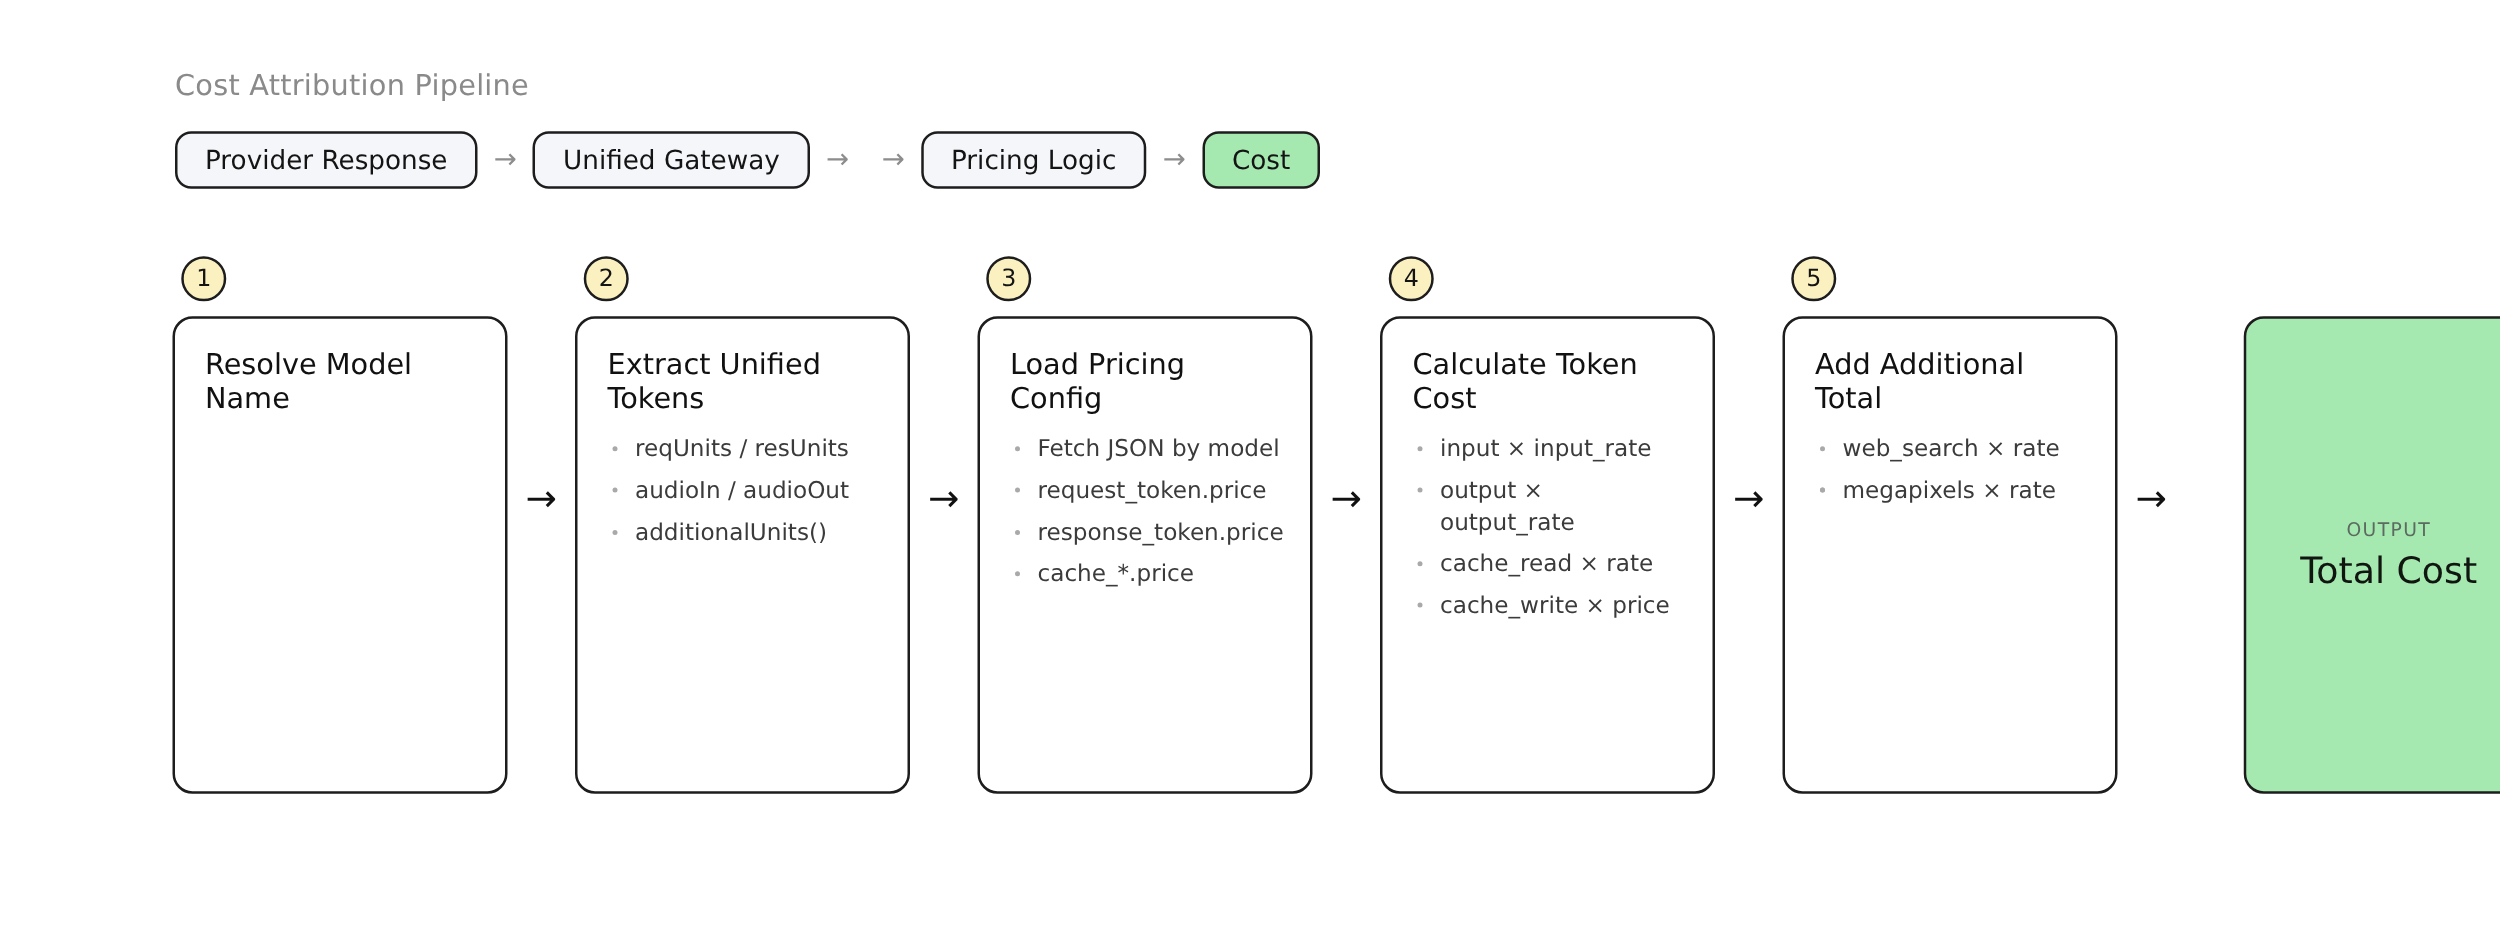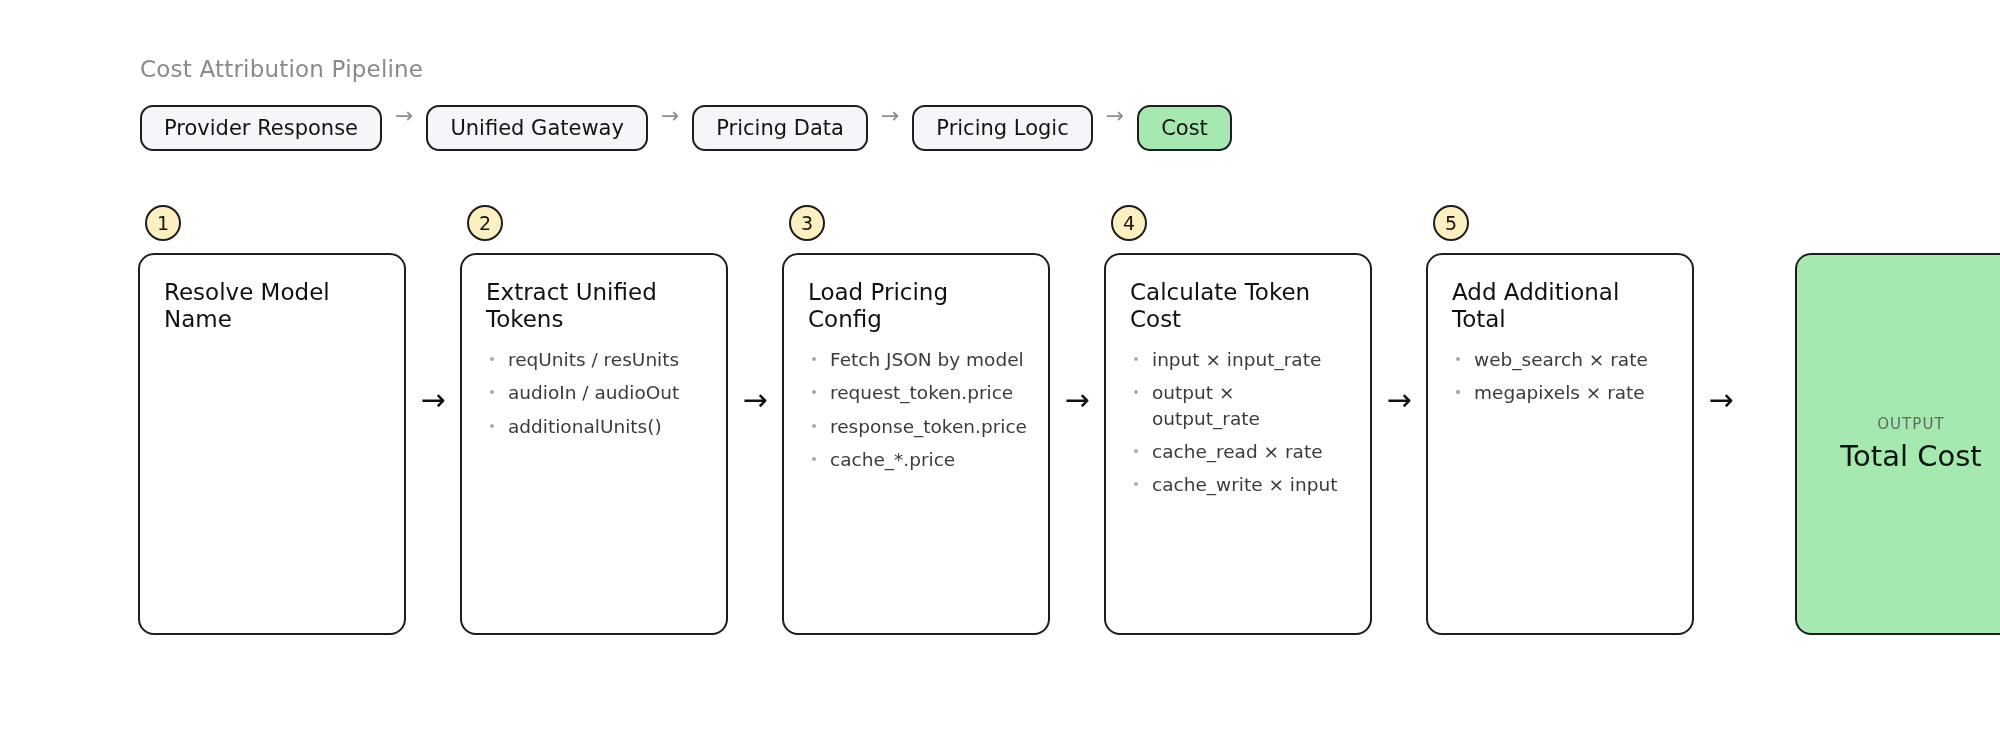--- a/index.html
+++ b/index.html
@@ -34,20 +34,21 @@
     letter-spacing: 0.2px;
     white-space: nowrap;
   }
 
   
   .flow-row {
     position: absolute;
     left: 140px;
     top: 105px;
     display: flex;
+    align-items: center;
     gap: 0px;
   }
   .flow-chip {
     display: flex;
     align-items: center;
     justify-content: center;
     height: 46px;
     padding: 0 22px;
     border: 2.4px solid #1d1d1d;
     border-radius: 13px;
@@ -195,21 +196,20 @@
 
 <div class="canvas">
 
   <div class="diagram-title">Cost Attribution Pipeline</div>
 
   <div class="flow-row">
       <div class="flow-chip">Provider Response</div>
       <span class="flow-sep">→</span>
       <div class="flow-chip">Unified Gateway</div>
       <span class="flow-sep">→</span>
-      <div class="flow-chip">Pricing Data</div>
       <span class="flow-sep">→</span>
       <div class="flow-chip">Pricing Logic</div>
       <span class="flow-sep">→</span>
       <div class="flow-chip accent">Cost</div>
     </div>
 
   <div class="steps">
       <div class="step-col">
         <div class="step-badge">1</div>
         <div class="step-card">
@@ -243,21 +243,21 @@
       </div>
       <div class="step-arrow">→</div>
       <div class="step-col">
         <div class="step-badge">4</div>
         <div class="step-card">
           <div class="step-card-title">Calculate Token Cost</div>
           <ul class="step-bullets">
             <li><span class="dot"></span><span>input × input_rate</span></li>
             <li><span class="dot"></span><span>output × output_rate</span></li>
             <li><span class="dot"></span><span>cache_read × rate</span></li>
-            <li><span class="dot"></span><span>cache_write × input</span></li>
+            <li><span class="dot"></span><span>cache_write × price</span></li>
           </ul>
         </div>
       </div>
       <div class="step-arrow">→</div>
       <div class="step-col">
         <div class="step-badge">5</div>
         <div class="step-card">
           <div class="step-card-title">Add Additional Total</div>
           <ul class="step-bullets">
             <li><span class="dot"></span><span>web_search × rate</span></li>

